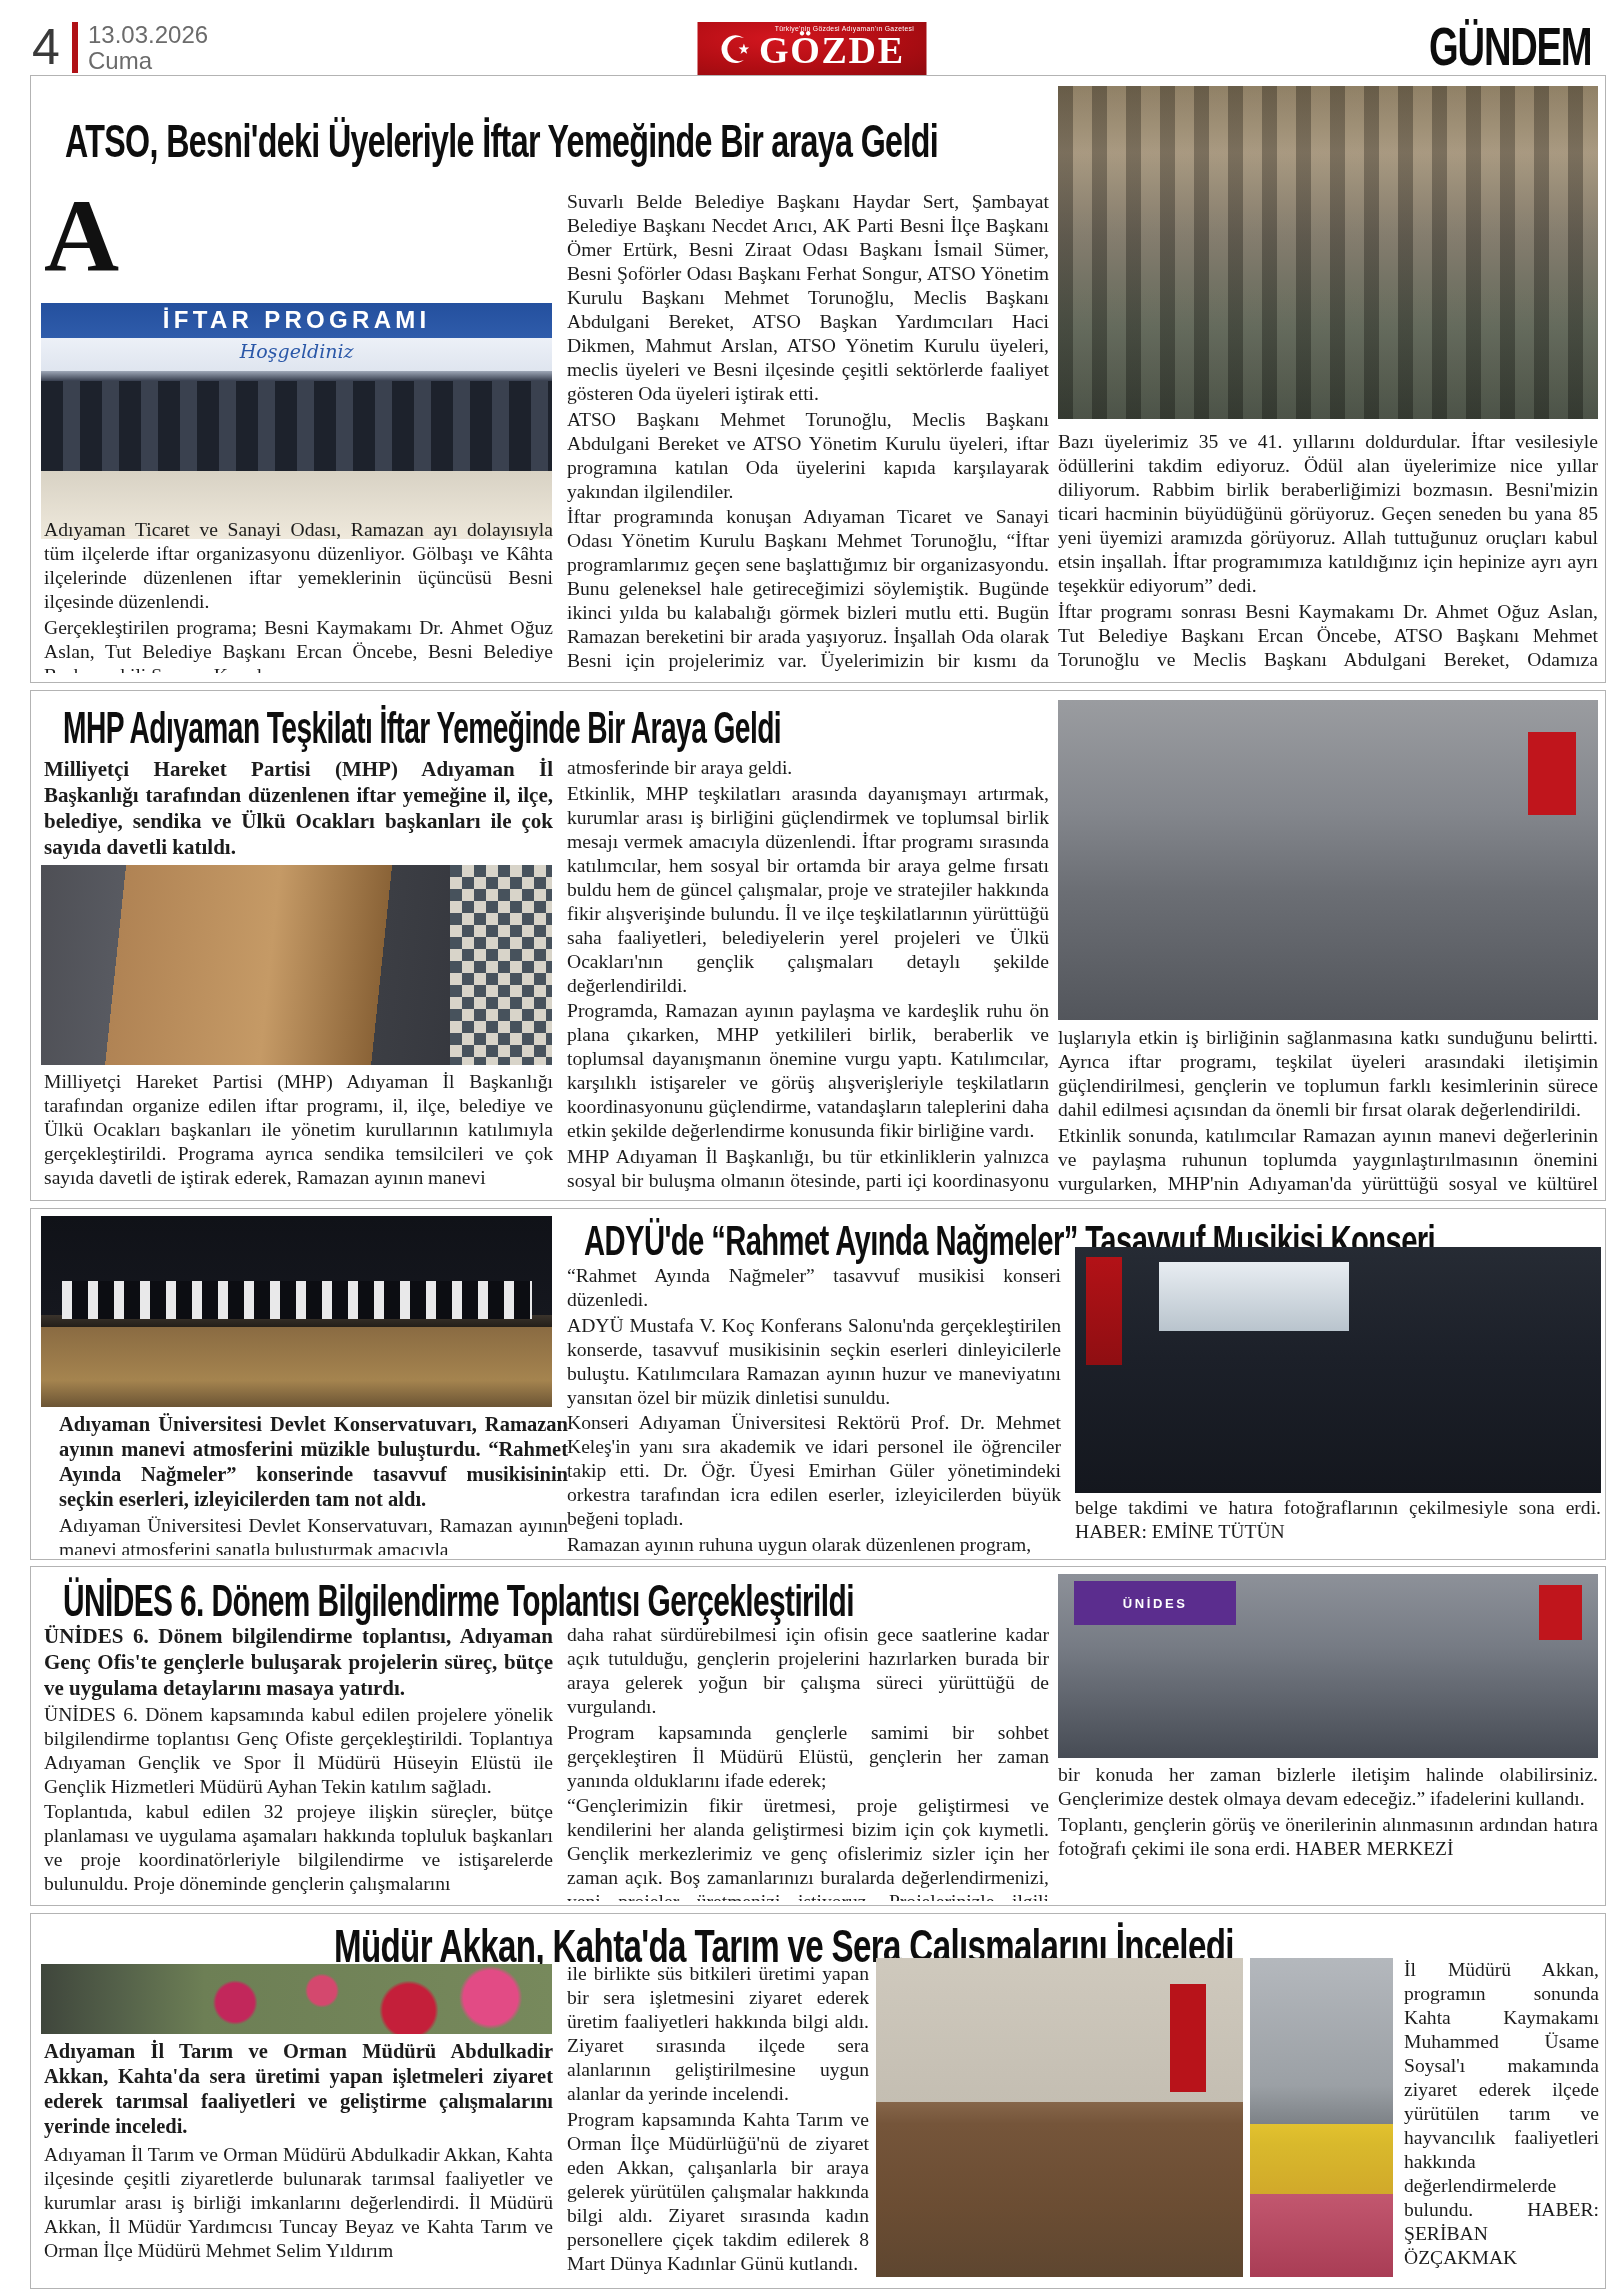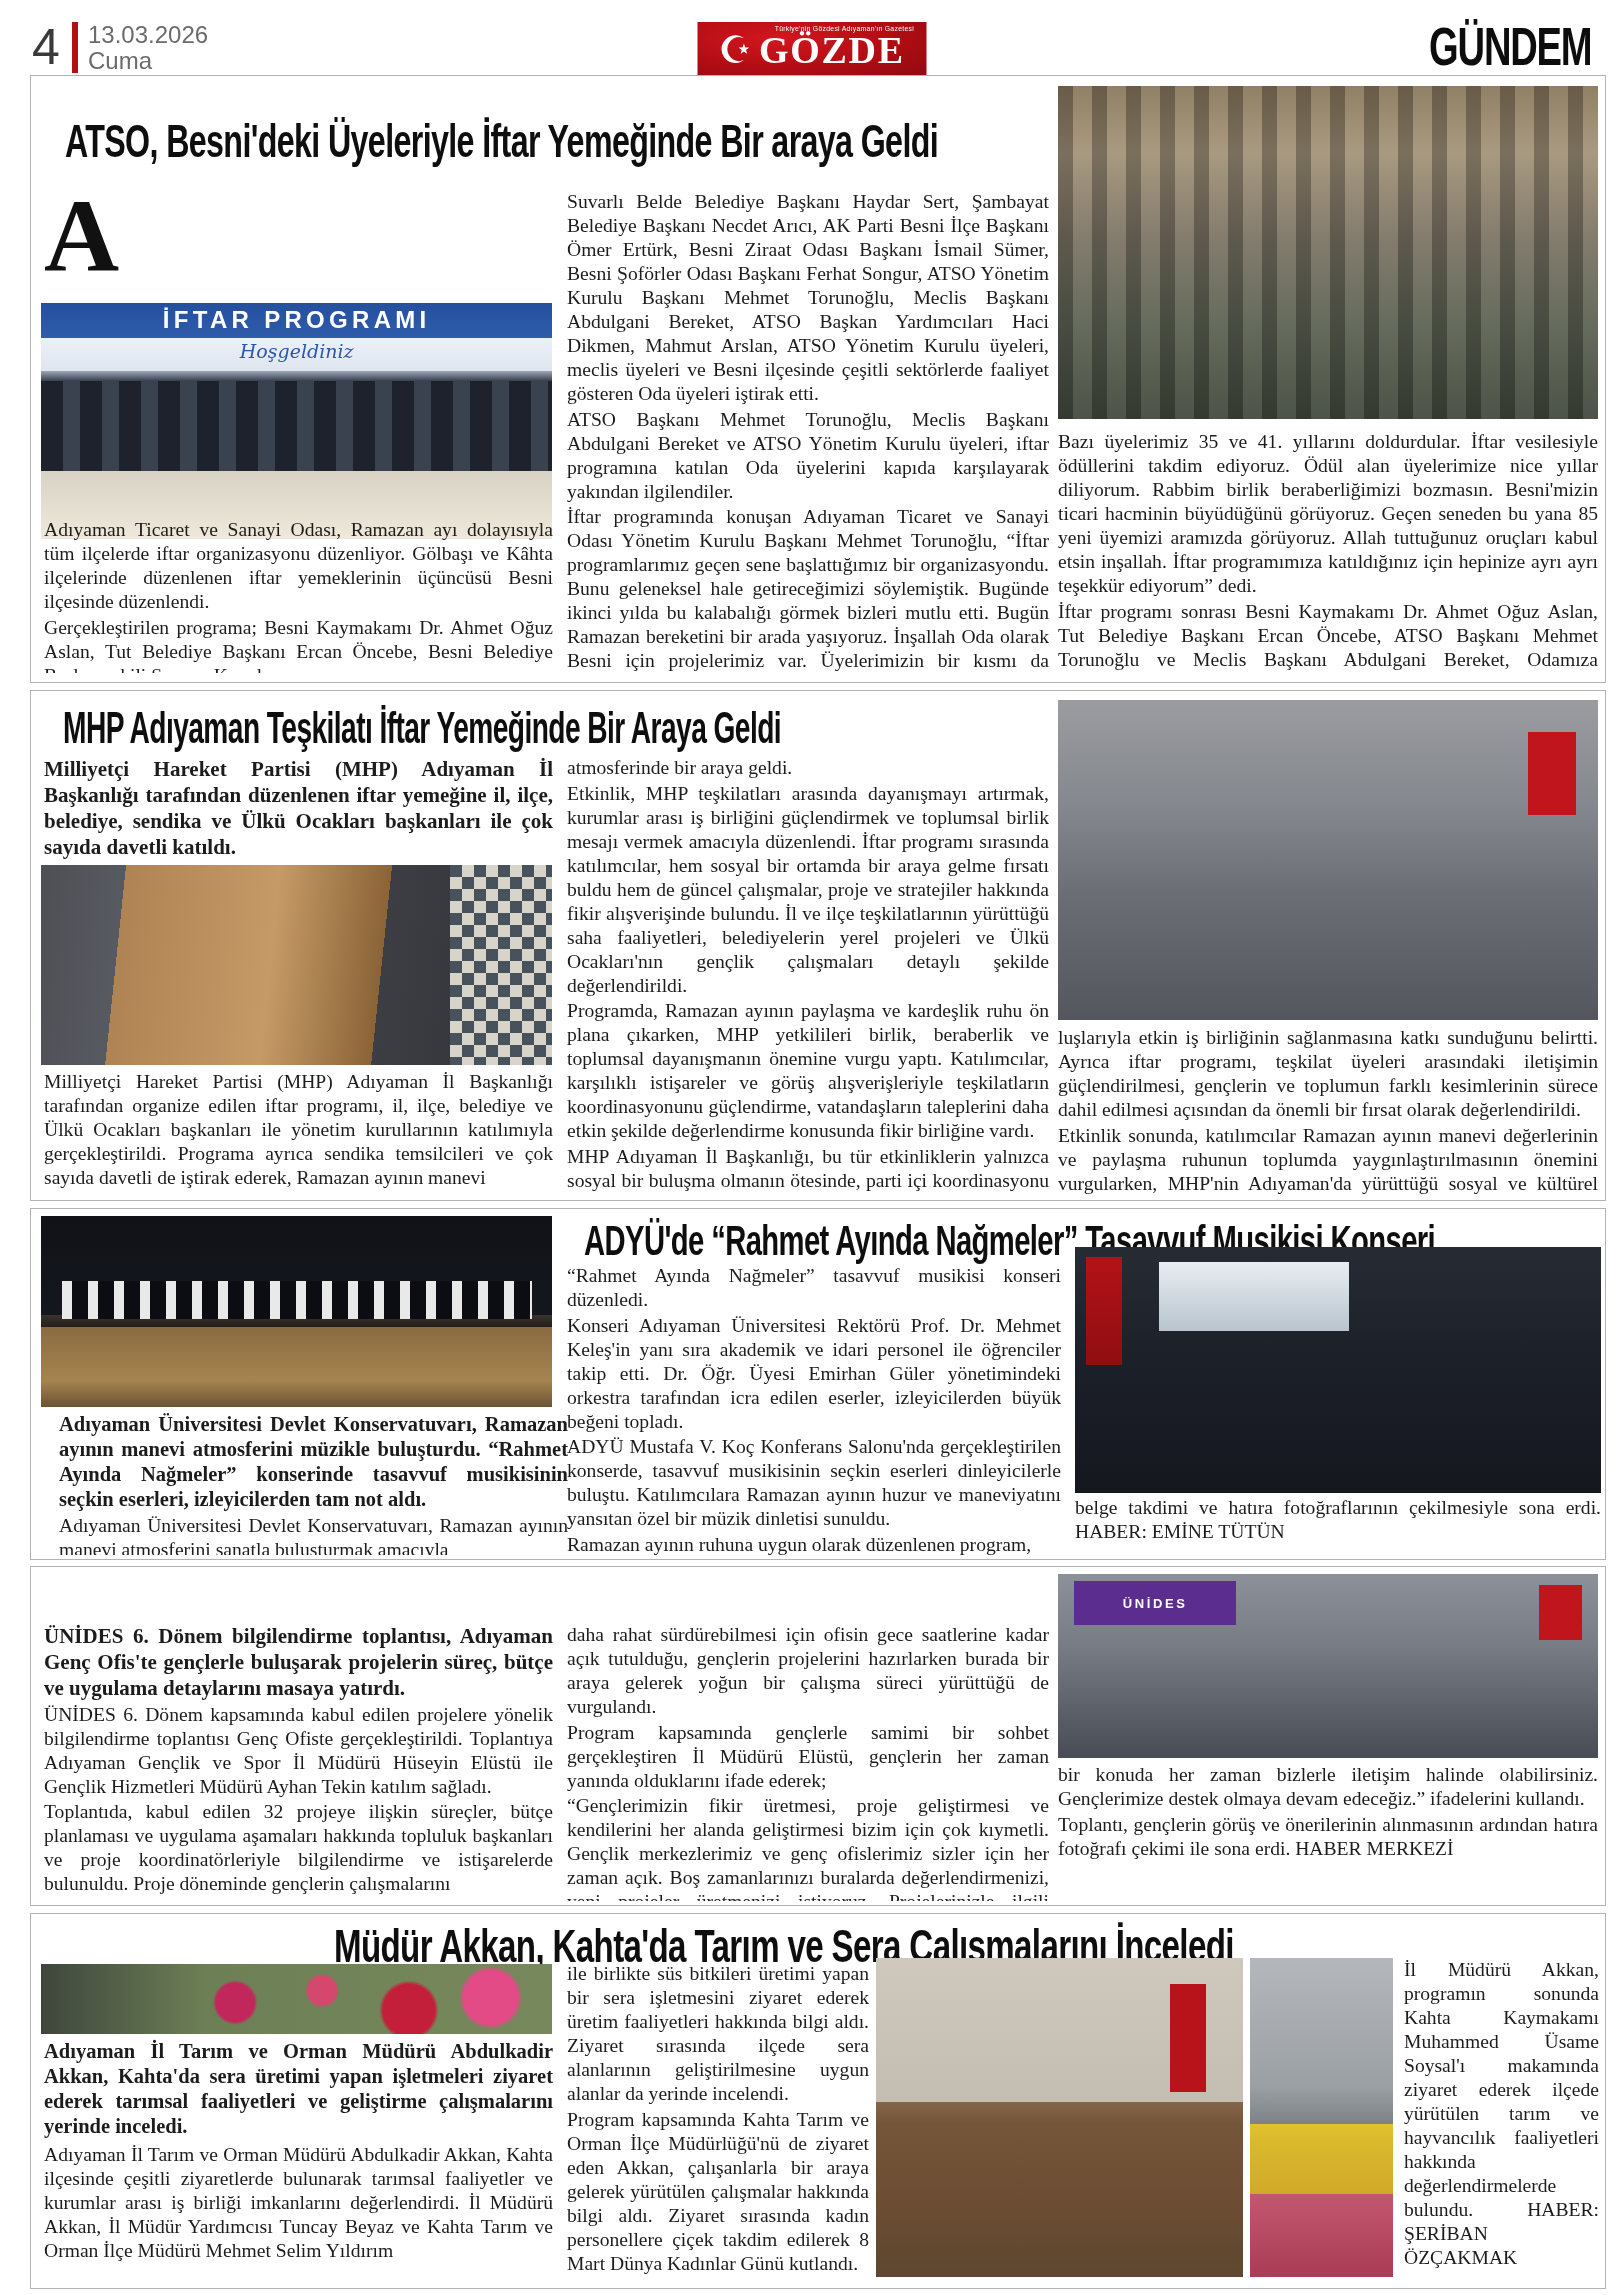--- a/index.html
+++ b/index.html
@@ -181,36 +181,39 @@
     <p class="cap">Adıyaman Üniversitesi Devlet Konservatuvarı, Ramazan ayının manevi atmosferini müzikle buluşturdu. “Rahmet Ayında Nağmeler” konserinde tasavvuf musikisinin seçkin eserleri, izleyicilerden tam not aldı.</p>
     <p>Adıyaman Üniversitesi Devlet Konservatuvarı, Ramazan ayının manevi atmosferini sanatla buluşturmak amacıyla</p>
   </div>
 
   <div class="hlwrap">
     <span class="hl">ADYÜ'de “Rahmet Ayında Nağmeler” Tasavvuf Musikisi Konseri</span>
   </div>
 
   <div class="col" style="left:536px;top:55px;width:494px;height:292px;">
     <p>“Rahmet Ayında Nağmeler” tasavvuf musikisi konseri düzenledi.</p>
+    <p>ADYÜ Mustafa V. Koç Konferans Salonu'nda gerçekleştirilen konserde, tasavvuf musikisinin seçkin eserleri dinleyicilerle buluştu. Katılımcılara Ramazan ayının huzur ve maneviyatını yansıtan özel bir müzik dinletisi sunuldu.</p>
     <p>Konseri Adıyaman Üniversitesi Rektörü Prof. Dr. Mehmet Keleş'in yanı sıra akademik ve idari personel ile öğrenciler takip etti. Dr. Öğr. Üyesi Emirhan Güler yönetimindeki orkestra tarafından icra edilen eserler, izleyicilerden büyük beğeni topladı.</p>
-    <p>ADYÜ Mustafa V. Koç Konferans Salonu'nda gerçekleştirilen konserde, tasavvuf musikisinin seçkin eserleri dinleyicilerle buluştu. Katılımcılara Ramazan ayının huzur ve maneviyatını yansıtan özel bir müzik dinletisi sunuldu.</p>
     <p>Ramazan ayının ruhuna uygun olarak düzenlenen program,</p>
   </div>
 
   <div class="ph ph3R" style="left:1044px;top:38px;width:526px;height:246px;">
     <div class="screen"></div>
     <div class="flag"></div>
   </div>
 
   <div class="col" style="left:1044px;top:287px;width:526px;height:56px;">
     <p>belge takdimi ve hatıra fotoğraflarının çekilmesiyle sona erdi. HABER: EMİNE TÜTÜN</p>
   </div>
 </section>
 
 <section class="article" id="a4">
+  <div class="hlwrap">
+    <span class="hl">ÜNİDES 6. Dönem Bilgilendirme Toplantısı Gerçekleştirildi</span>
+  </div>
 
   <div class="col" style="left:13px;top:56px;width:509px;height:278px;">
     <p class="lead">ÜNİDES 6. Dönem bilgilendirme toplantısı, Adıyaman Genç Ofis'te gençlerle buluşarak projelerin süreç, bütçe ve uygulama detaylarını masaya yatırdı.</p>
     <p>ÜNİDES 6. Dönem kapsamında kabul edilen projelere yönelik bilgilendirme toplantısı Genç Ofiste gerçekleştirildi. Toplantıya Adıyaman Gençlik ve Spor İl Müdürü Hüseyin Elüstü ile Gençlik Hizmetleri Müdürü Ayhan Tekin katılım sağladı.</p>
     <p>Toplantıda, kabul edilen 32 projeye ilişkin süreçler, bütçe planlaması ve uygulama aşamaları hakkında topluluk başkanları ve proje koordinatörleriyle bilgilendirme ve istişarelerde bulunuldu. Proje döneminde gençlerin çalışmalarını</p>
   </div>
 
   <div class="col" style="left:536px;top:56px;width:482px;height:278px;">
     <p>daha rahat sürdürebilmesi için ofisin gece saatlerine kadar açık tutulduğu, gençlerin projelerini hazırlarken burada bir araya gelerek yoğun bir çalışma süreci yürüttüğü de vurgulandı.</p>
     <p>Program kapsamında gençlerle samimi bir sohbet gerçekleştiren İl Müdürü Elüstü, gençlerin her zaman yanında olduklarını ifade ederek;</p>

